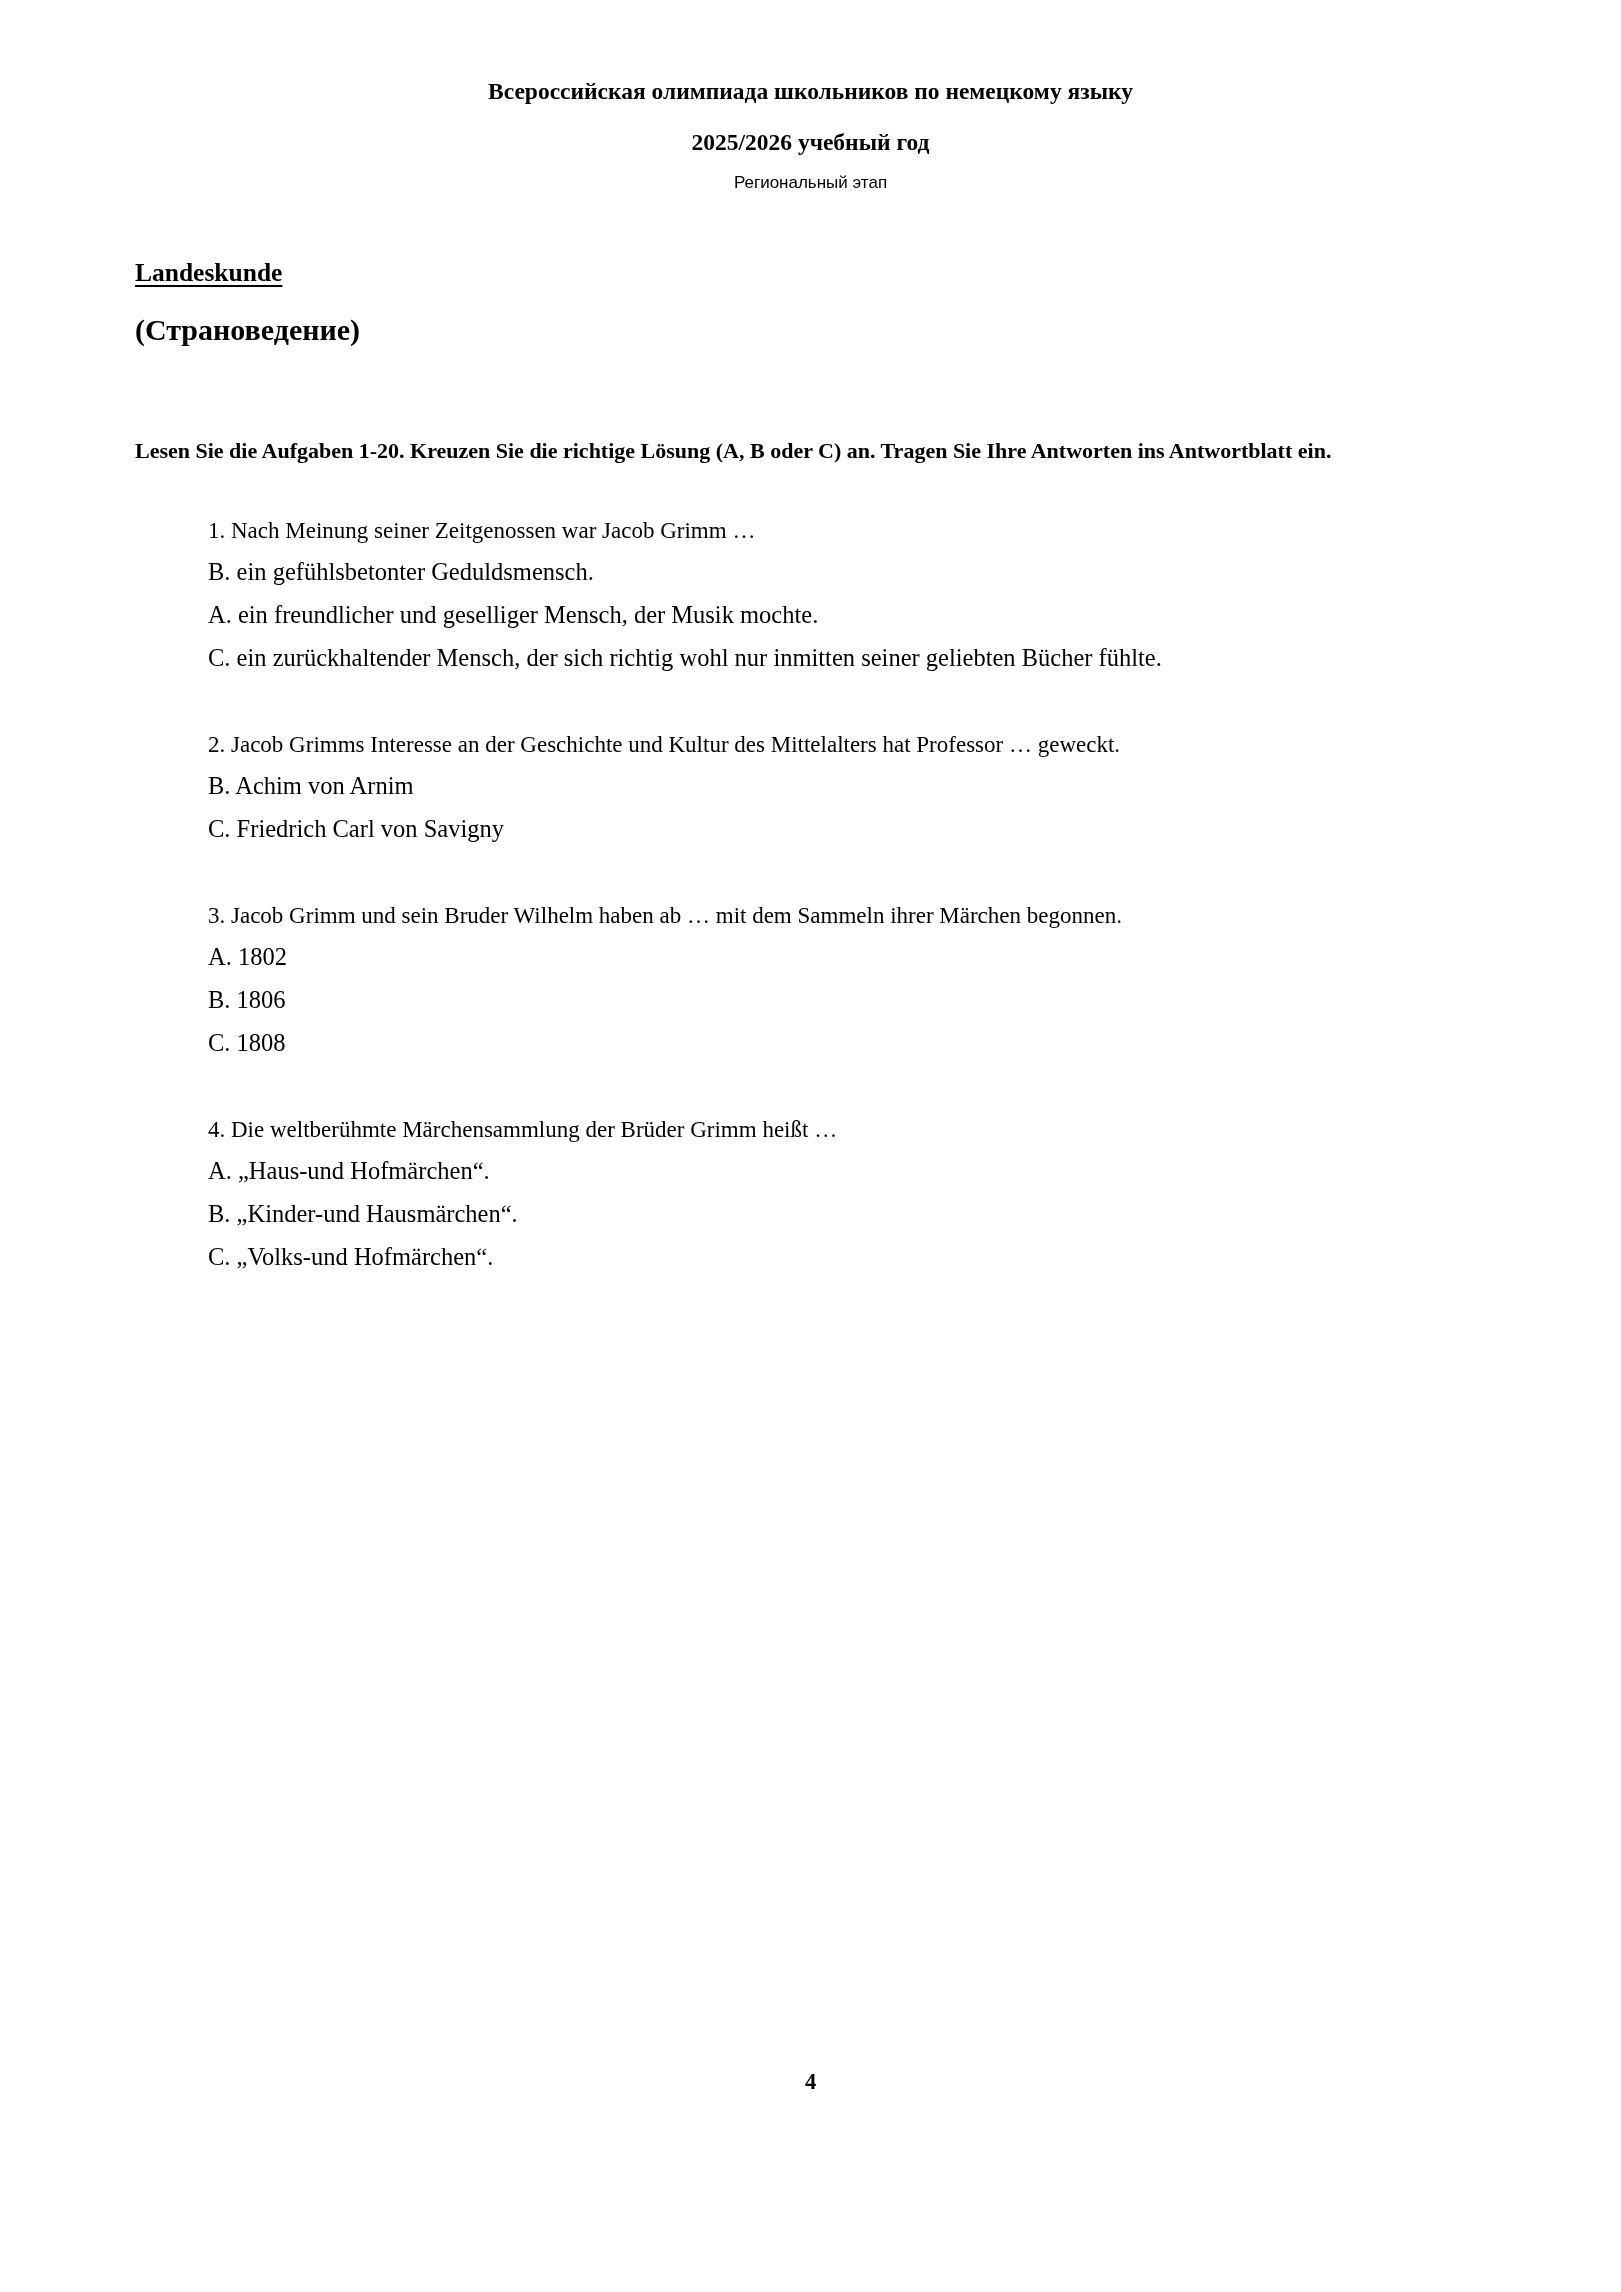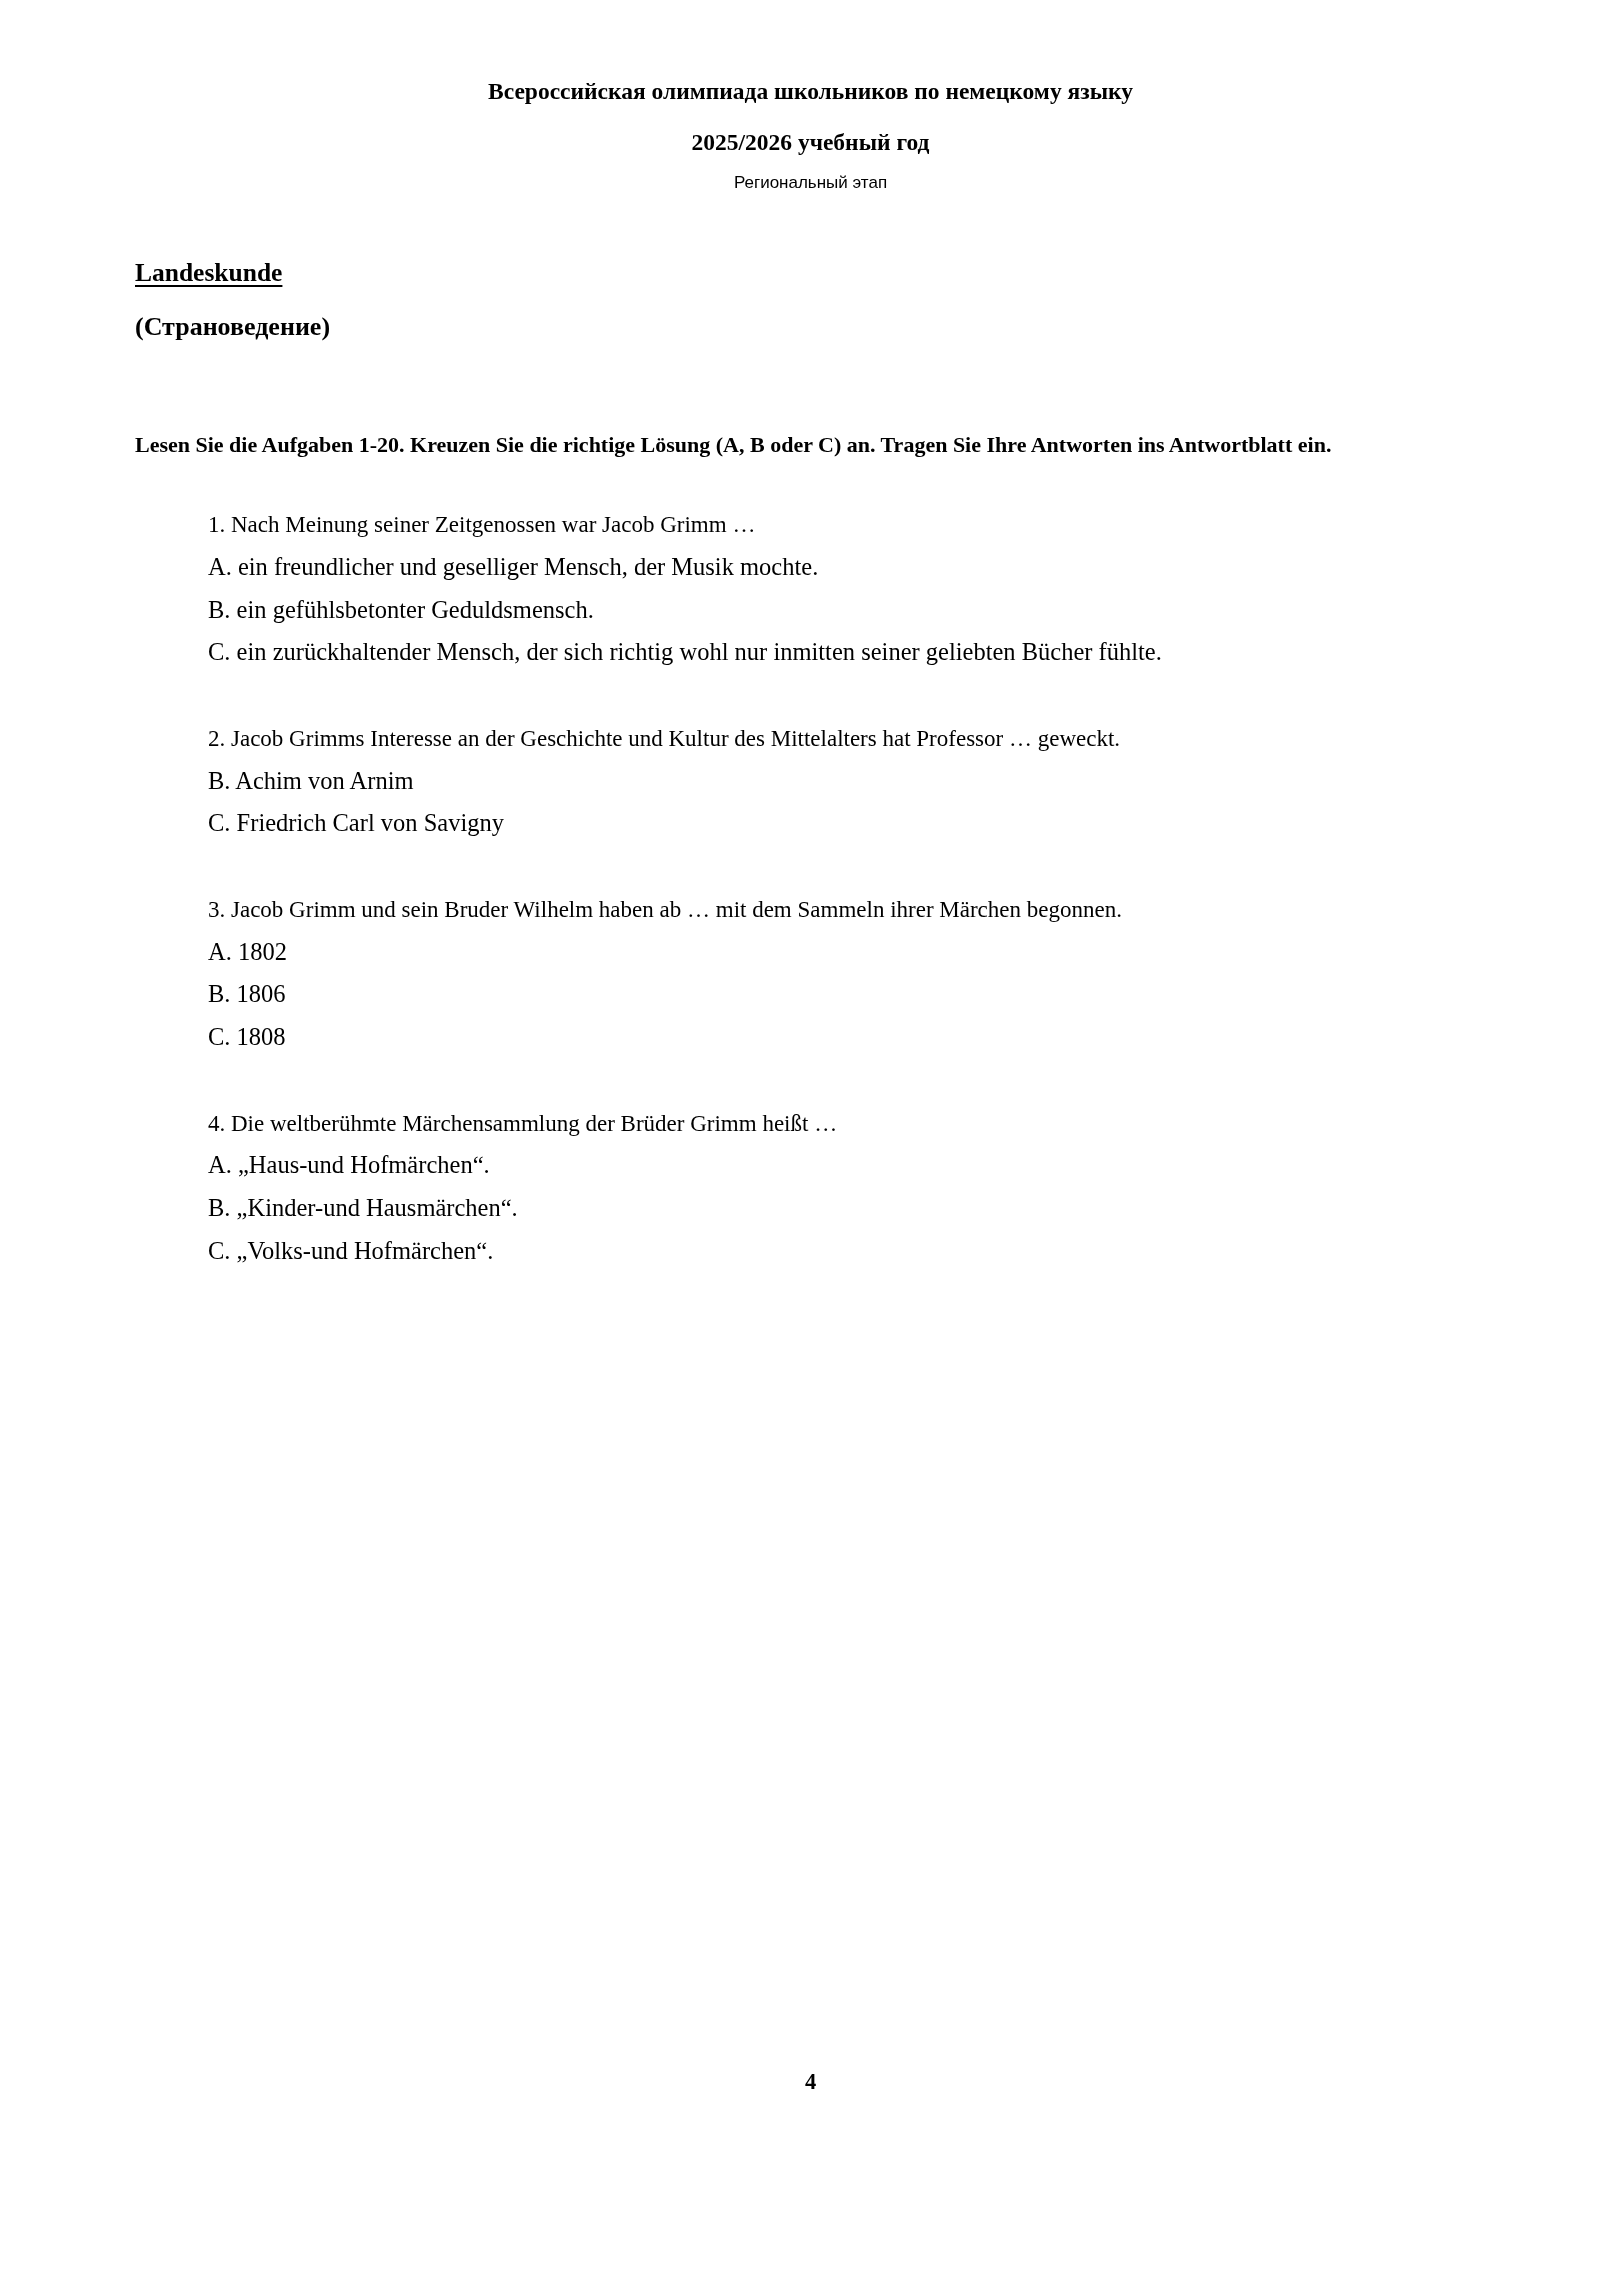--- a/index.html
+++ b/index.html
@@ -54,21 +54,21 @@
   }
   .title-main {
     font-weight: bold;
     font-size: 25.5px;
     text-decoration: underline;
     text-underline-offset: 3.9px;
     line-height: 1.4;
   }
   .title-sub {
     font-weight: bold;
-    font-size: 26px;
+    font-size: 30px;
     line-height: 1.4;
     margin-top: 17.6px;
   }
 
   
   .instruction {
     margin-top: 81px;
     font-weight: bold;
     font-size: 22px;
     line-height: 1.75;
@@ -126,22 +126,22 @@
     <div class="title-main">Landeskunde</div>
     <div class="title-sub">(Страноведение)</div>
   </div>
 
   <div class="instruction">Lesen Sie die Aufgaben 1-20. Kreuzen Sie die richtige Lösung (A, B oder C) an. Tragen Sie Ihre Antworten ins Antwortblatt ein.</div>
 
   <div class="tasks">
 
     <div class="task">
       <div class="task-stem">1. Nach Meinung seiner Zeitgenossen war Jacob Grimm …</div>
+      <div class="option">B. ein gefühlsbetonter Geduldsmensch.</div>
       <div class="option">A. ein freundlicher und geselliger Mensch, der Musik mochte.</div>
-      <div class="option">B. ein gefühlsbetonter Geduldsmensch.</div>
       <div class="option">C. ein zurückhaltender Mensch, der sich richtig wohl nur inmitten seiner geliebten Bücher fühlte.</div>
     </div>
 
     <div class="task">
       <div class="task-stem">2. Jacob Grimms Interesse an der Geschichte und Kultur des Mittelalters hat Professor … geweckt.</div>
       <div class="option">B. Achim von Arnim</div>
       <div class="option">C. Friedrich Carl von Savigny</div>
     </div>
 
     <div class="task">

